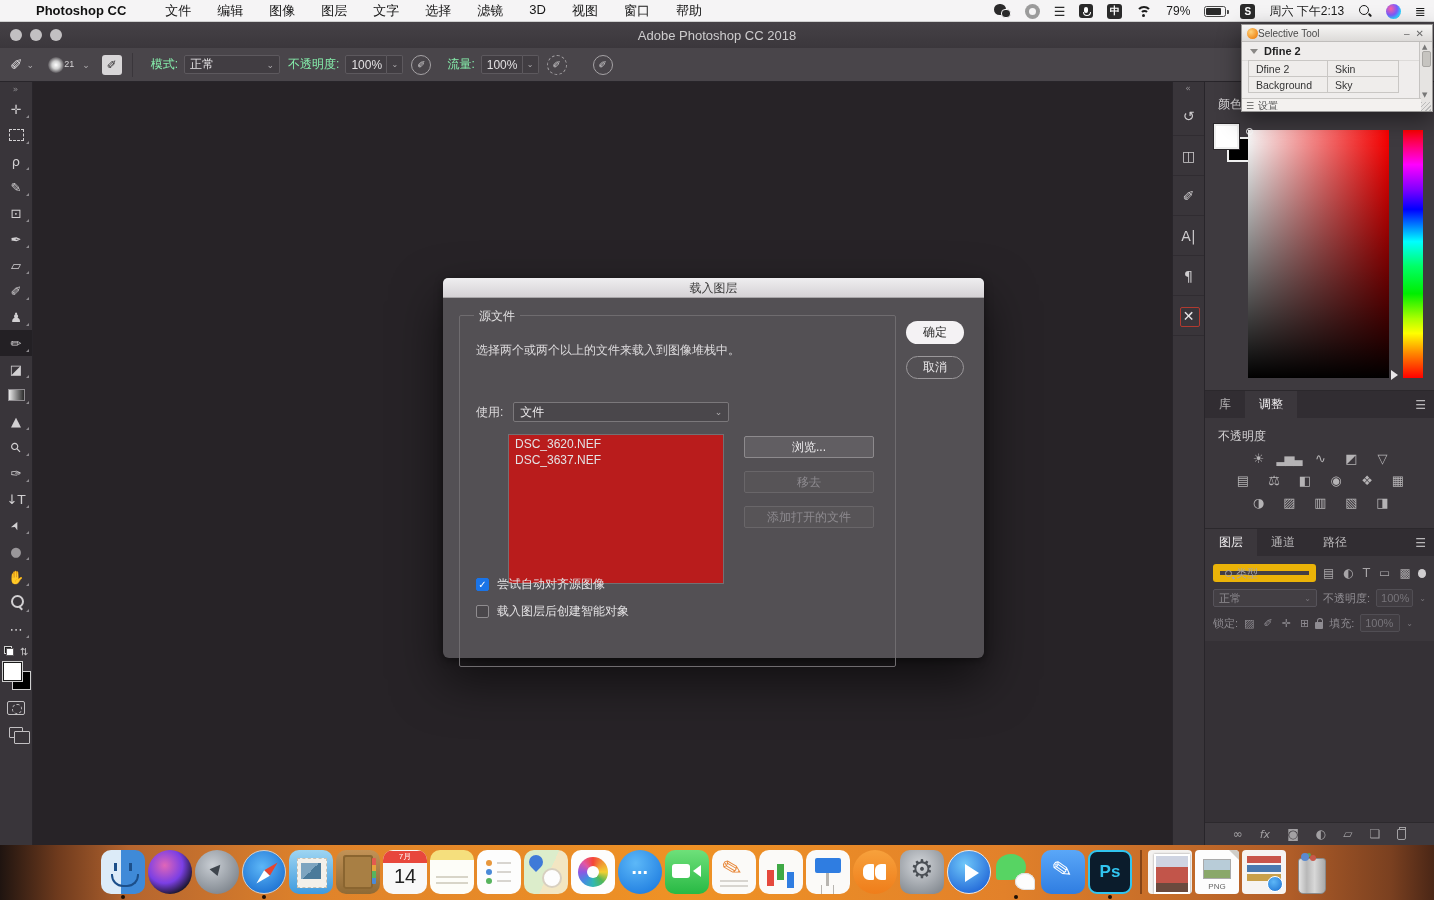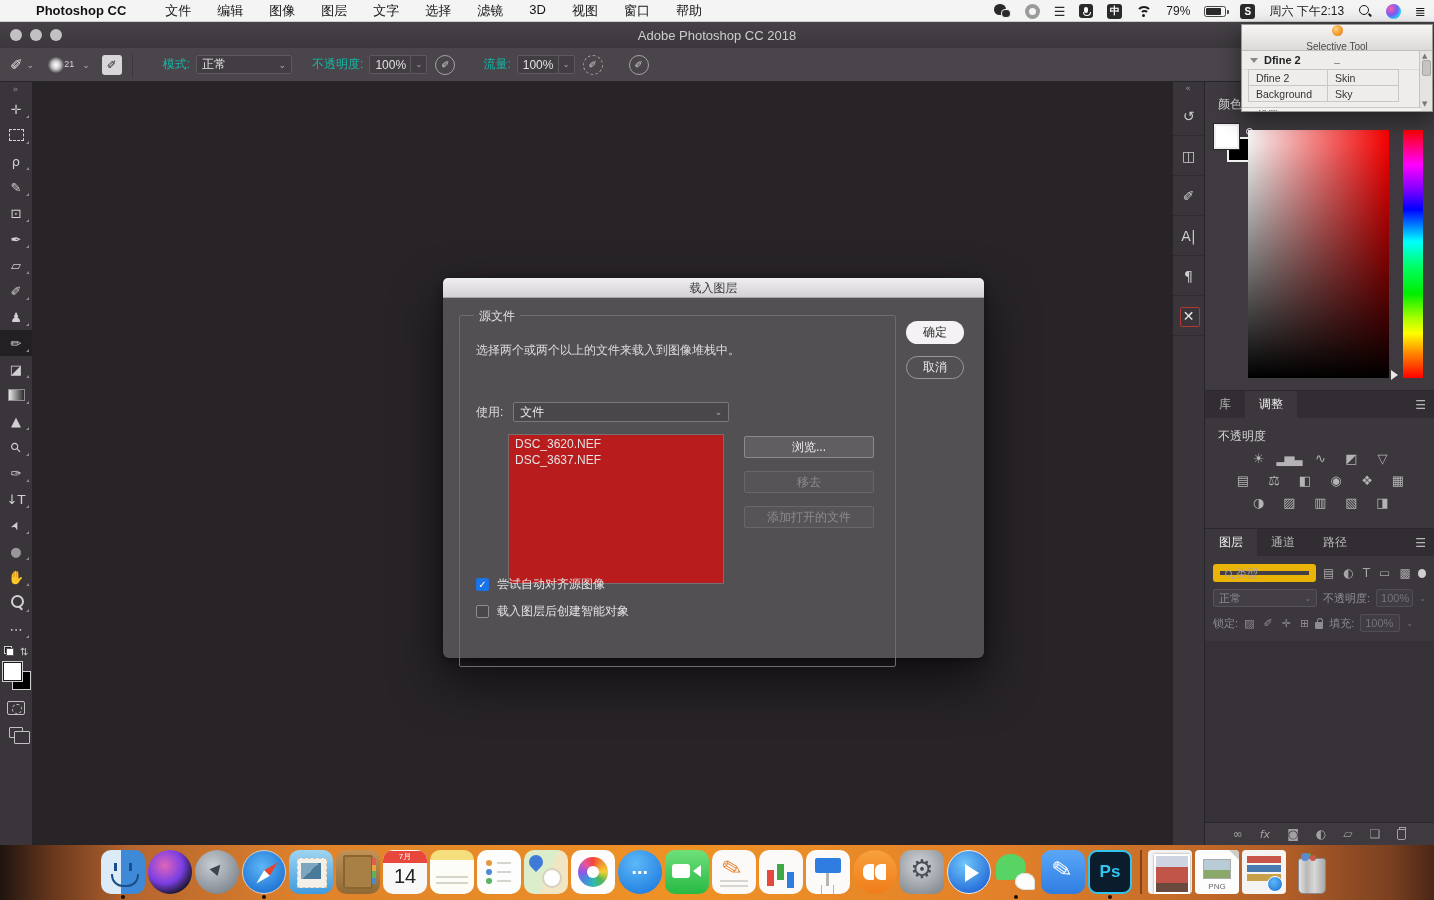--- a/index.html
+++ b/index.html
@@ -46,21 +46,21 @@
   .tb-title { position:absolute; left:0; right:0; text-align:center; font-size:13px; color:#cecdce; }
 
   
   .optionsbar { position:absolute; left:0; top:48px; width:1434px; height:34px; background:#49454a; border-bottom:1px solid #28252a; display:flex; align-items:center; z-index:5;}
   .ob-sep{width:1px;height:24px;background:#3a363b;margin:0 10px;}
   .ob-toolico{display:flex;align-items:center;gap:4px;margin-left:10px;color:#e0dee0;font-size:15px;}
   .ob-chev{color:#b0aeb0;font-size:9px;}
   .brushball{width:16px;height:16px;border-radius:50%;background:radial-gradient(circle,#ffffff 0%,#cfcfcf 35%,#49454a 75%);margin-left:14px;}
   .brushnum{font-size:9px;color:#d6d4d6;text-align:center;margin-top:-2px;}
   .ob-panelbtn{width:20px;height:20px;background:#d8d6d8;border-radius:3px;color:#2a272a;display:flex;align-items:center;justify-content:center;font-size:12px;margin-left:12px;}
-  .ob-label{font-size:12px;color:#14b8a6;margin:0 6px 0 20px;white-space:nowrap;}
+  .ob-label{font-size:12px;color:#86efac;margin:0 6px 0 8px;white-space:nowrap;}
   .ob-select{display:flex;align-items:center;justify-content:space-between;width:96px;height:19px;background:#413d42;border:1px solid #5d595e;border-radius:2px;padding:0 5px;font-size:12px;color:#e2e0e2;}
   .ob-val{display:flex;align-items:center;}
   .ob-valbox{width:42px;height:19px;background:#413d42;border:1px solid #5d595e;border-radius:2px 0 0 2px;font-size:12px;color:#e2e0e2;display:flex;align-items:center;padding-left:5px;}
   .ob-valchev{width:16px;height:19px;background:#413d42;border:1px solid #5d595e;border-left:none;border-radius:0 2px 2px 0;display:flex;align-items:center;justify-content:center;color:#b0aeb0;font-size:8px;}
   .ob-round{width:20px;height:20px;border:1.5px solid #a5a2a5;border-radius:50%;color:#d0ced0;font-size:10px;display:flex;align-items:center;justify-content:center;margin:0 8px;}
 
   
   .toolbar { position:absolute; left:0; top:82px; width:33px; height:763px; background:#39353a; border-right:1px solid #28252a; z-index:4; display:flex; flex-direction:column;}
   .tb-head { height:14px; color:#8f8c90; font-size:9px; text-align:center; letter-spacing:1px; line-height:14px;}
   .tool { height:26px; display:flex; align-items:center; justify-content:center; color:#d2d0d2; font-size:13px; position:relative;}
@@ -156,21 +156,21 @@
   .padlock::before{content:"";position:absolute;top:-4px;left:1.5px;width:4px;height:4px;border:1.5px solid #8f8c92;border-bottom:none;border-radius:3px 3px 0 0;}
   .lp-content{position:absolute;left:0;top:112px;bottom:23px;width:229px;background:#353136;}
   .lp-footer{position:absolute;left:0;bottom:0;width:229px;height:23px;background:#3e3a3f;border-top:1px solid #2c292d;display:flex;align-items:center;justify-content:center;gap:17px;}
   .lf-ico{color:#a2a0a3;font-size:12px;font-style:normal;}
   .lf-fx{font-style:italic;font-size:11px;}
   .mini-trash{width:9px;height:11px;border:1px solid #a2a0a3;border-radius:1px 1px 2px 2px;position:relative;}
   .mini-trash::before{content:"";position:absolute;top:-3px;left:1px;width:5px;height:2px;border:1px solid #a2a0a3;border-bottom:none;}
 
   
   .seltool{position:absolute;left:1241px;top:24px;width:192px;height:88px;background:#efedec;border:1px solid #9a9897;box-shadow:0 8px 22px rgba(0,0,0,.45);z-index:50;overflow:hidden;}
-  .sel-title{height:26px;background:linear-gradient(#f7f6f5,#dcdad8);border-bottom:1px solid #bfbdbb;display:flex;align-items:center;padding:0 5px;gap:5px;flex-direction:column;}
+  .sel-title{height:17px;background:linear-gradient(#f7f6f5,#dcdad8);border-bottom:1px solid #bfbdbb;display:flex;align-items:center;padding:0 5px;}
   .sel-logo{width:11px;height:11px;border-radius:50%;background:radial-gradient(circle at 35% 35%,#ffd27a,#f08c1e 70%,#c8680a);flex:none;}
   .sel-title-text{font-size:10px;color:#4a4a4a;flex:1;}
   .sel-min,.sel-close{font-size:10px;color:#6a6a6a;padding:0 3px;}
   .sel-body{position:relative;height:71px;}
   .sel-section{display:flex;align-items:center;gap:6px;height:19px;padding-left:8px;border-bottom:1px solid #dddbd9;}
   .sel-tri{width:0;height:0;border-left:4px solid transparent;border-right:4px solid transparent;border-top:5px solid #8a8886;}
   .sel-section-label{font-size:11px;font-weight:bold;color:#222;}
   .sel-grid{display:grid;grid-template-columns:47% 43%;margin-left:6px;width:168px;}
   .sel-cell{height:17px;border:1px solid #c9c7c4;border-right:none;font-size:10.5px;color:#333;display:flex;align-items:center;padding-left:7px;background:#efedeb;margin-top:-1px;}
   .sel-cell:nth-child(2n){border-right:1px solid #c9c7c4;}

